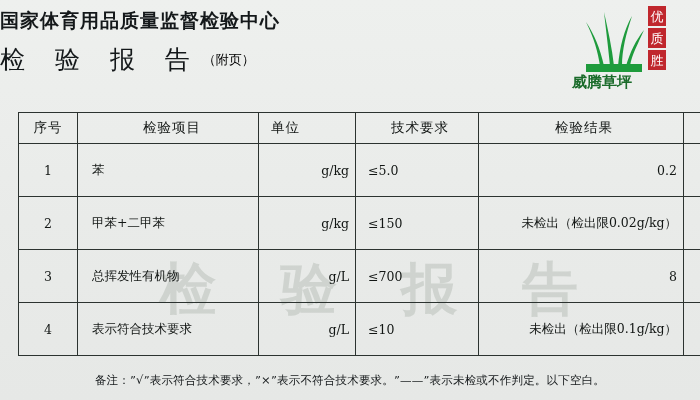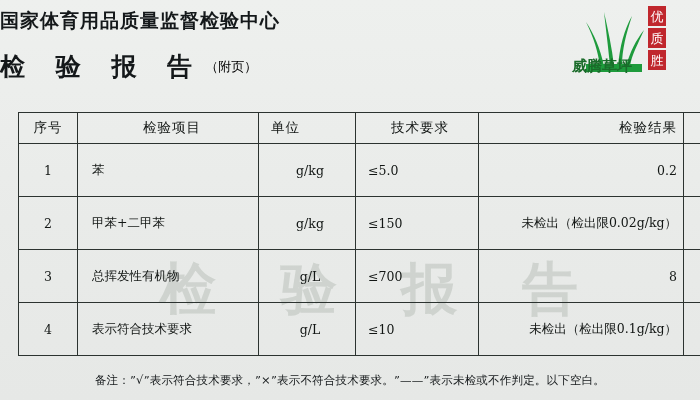--- a/index.html
+++ b/index.html
@@ -50,23 +50,23 @@
     z-index: 2;
   }
   .org-title {
     font-size: 19px;
     font-weight: bold;
     letter-spacing: 1px;
     color: #14181a;
     font-family: "DejaVu Serif", serif;
   }
   .doc-title {
-    margin-top: 16px;
+    margin-top: 9px;
     font-size: 25px;
-    font-weight: bold;
+    font-weight: normal;
     letter-spacing: 11px;
     color: #14181a;
     font-family: "DejaVu Serif", serif;
     display: inline-block;
   }
   .doc-title-suffix {
     font-size: 13px;
     font-weight: normal;
     letter-spacing: 0;
     vertical-align: 4px;
@@ -78,21 +78,21 @@
     position: absolute;
     right: 10px;
     top: 4px;
     width: 130px;
     height: 90px;
     z-index: 3;
   }
   .logo svg { display:block; }
   .logo-text {
     position: absolute;
-    bottom: 18px;
+    bottom: 2px;
     left: 12px;
     font-size: 15px;
     font-weight: bold;
     color: #1a6b2a;
     letter-spacing: 0px;
     font-family: "DejaVu Serif", serif;
   }
 
   
   .meta-row {
@@ -157,21 +157,21 @@
     font-weight: normal;
     text-align: center;
     letter-spacing: 1px;
   }
   table.report td {
     height: 52px;
     font-size: 12.5px;
   }
   .c-no { width: 46px; text-align: center; margin-top: 37px; }
   .c-item { width: 160px; text-align: left; padding-left: 14px !important; }
-  .c-unit { width: 78px; text-align: center; padding-left: 12px !important; }
+  .c-unit { width: 78px; text-align: right; padding-left: 12px !important; }
   .c-req  { width: 104px; text-align: left; padding-left: 12px !important; }
   .c-res  { width: 186px; text-align: right; padding-left: 12px !important; }
   .c-judge{ width: 90px;  text-align: center; }
 
   
   .footnote {
     position: absolute;
     left: 0;
     bottom: 12px;
     width: 700px;
@@ -227,21 +227,21 @@
 
 
   <div class="table-wrap">
     <table class="report">
       <thead>
         <tr>
           <th class="c-no">序号</th>
           <th class="c-item" style="text-align:center;">检验项目</th>
           <th class="c-unit" style="text-align:left;">单位</th>
           <th class="c-req" style="text-align:center;">技术要求</th>
-          <th class="c-res" style="text-align:right;">检验结果</th>
+          <th class="c-res" style="text-align:center;">检验结果</th>
           <th class="c-judge">单项判定</th>
         </tr>
       </thead>
       <tbody>
         <tr>
           <td class="c-no">1</td>
           <td class="c-item">苯</td>
           <td class="c-unit">g/kg</td>
           <td class="c-req">≤5.0</td>
           <td class="c-res">0.2</td>

